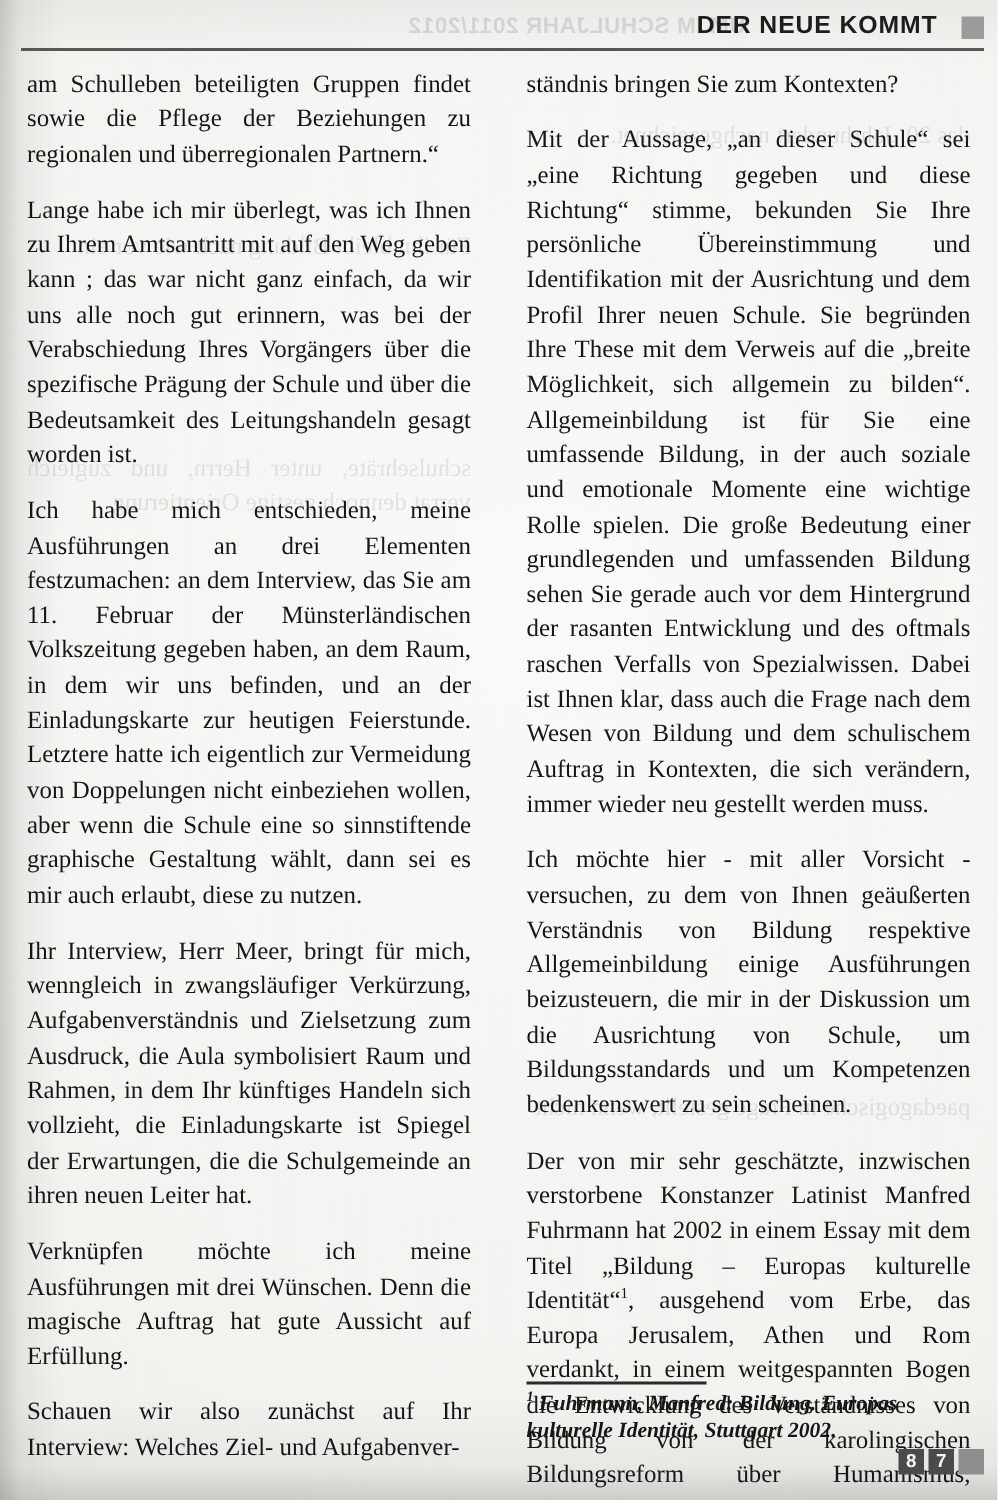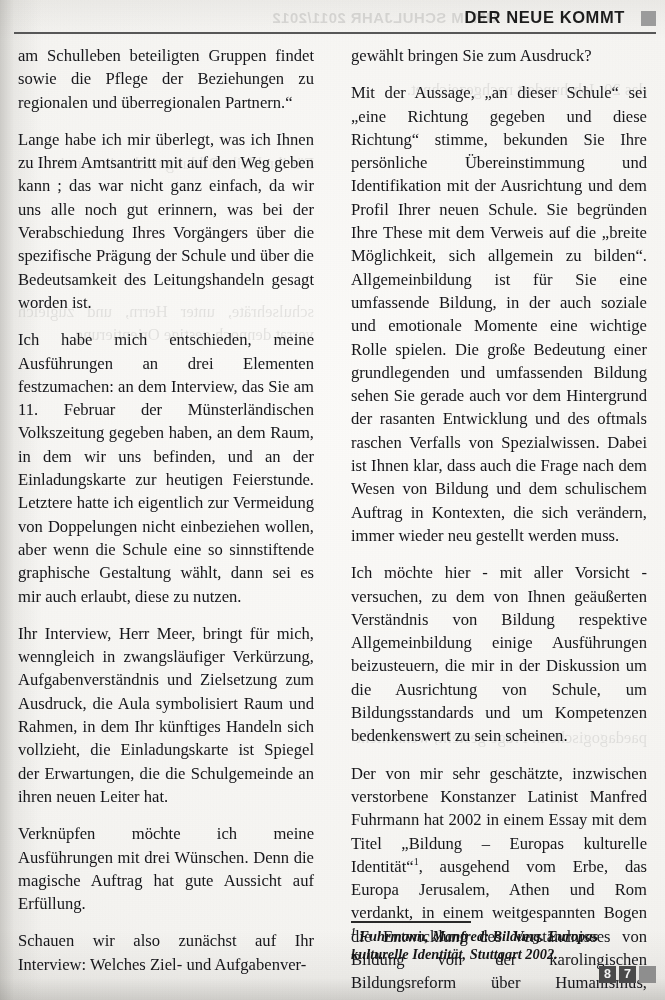--- a/index.html
+++ b/index.html
@@ -220,21 +220,21 @@
     <div class="col left">
       <p>am Schulleben beteiligten Gruppen findet sowie die Pflege der Beziehungen zu regionalen und überregionalen Partnern.“</p>
       <p>Lange habe ich mir überlegt, was ich Ihnen zu Ihrem Amtsantritt mit auf den Weg geben kann ; das war nicht ganz einfach, da wir uns alle noch gut erinnern, was bei der Verabschiedung Ihres Vorgängers über die spezifische Prägung der Schule und über die Bedeutsamkeit des Leitungshandeln gesagt worden ist.</p>
       <p>Ich habe mich entschieden, meine Ausführungen an drei Elementen festzumachen: an dem Interview, das Sie am 11. Februar der Münsterländischen Volkszeitung gegeben haben, an dem Raum, in dem wir uns befinden, und an der Einladungskarte zur heutigen Feierstunde. Letztere hatte ich eigentlich zur Vermeidung von Doppelungen nicht einbeziehen wollen, aber wenn die Schule eine so sinnstiftende graphische Gestaltung wählt, dann sei es mir auch erlaubt, diese zu nutzen.</p>
       <p>Ihr Interview, Herr Meer, bringt für mich, wenngleich in zwangsläufiger Verkürzung, Aufgabenverständnis und Zielsetzung zum Ausdruck, die Aula symbolisiert Raum und Rahmen, in dem Ihr künftiges Handeln sich vollzieht, die Einladungskarte ist Spiegel der Erwartungen, die die Schulgemeinde an ihren neuen Leiter hat.</p>
       <p>Verknüpfen möchte ich meine Ausführungen mit drei Wünschen. Denn die magische Auftrag hat gute Aussicht auf Erfüllung.</p>
       <p>Schauen wir also zunächst auf Ihr Interview: Welches Ziel- und Aufgabenver-</p>
     </div>
 
     <div class="col right">
-      <p>gewählt bringen Sie zum Ausdruck?</p>
+      <p>ständnis bringen Sie zum Kontexten?</p>
       <p>Mit der Aussage, „an dieser Schule“ sei „eine Richtung gegeben und diese Richtung“ stimme, bekunden Sie Ihre persönliche Übereinstimmung und Identifikation mit der Ausrichtung und dem Profil Ihrer neuen Schule. Sie begründen Ihre These mit dem Verweis auf die „breite Möglichkeit, sich allgemein zu bilden“. Allgemeinbildung ist für Sie eine umfassende Bildung, in der auch soziale und emotionale Momente eine wichtige Rolle spielen. Die große Bedeutung einer grundlegenden und umfassenden Bildung sehen Sie gerade auch vor dem Hintergrund der rasanten Entwicklung und des oftmals raschen Verfalls von Spezialwissen. Dabei ist Ihnen klar, dass auch die Frage nach dem Wesen von Bildung und dem schulischem Auftrag in Kontexten, die sich verändern, immer wieder neu gestellt werden muss.</p>
       <p>Ich möchte hier - mit aller Vorsicht - versuchen, zu dem von Ihnen geäußerten Verständnis von Bildung respektive Allgemeinbildung einige Ausführungen beizusteuern, die mir in der Diskussion um die Ausrichtung von Schule, um Bildungsstandards und um Kompetenzen bedenkenswert zu sein scheinen.</p>
       <p><span>Der von mir sehr geschätzte, inzwischen verstorbene Konstanzer Latinist Manfred Fuhrmann hat 2002 in einem Essay mit dem Titel „Bildung – Europas kulturelle Identität“</span><sup class="fn">1</sup><span>, ausgehend vom Erbe, das Europa Jerusalem, Athen und Rom verdankt, in einem weitgespannten Bogen die Entwicklung des Verständnisses von Bildung von der karolingischen Bildungsreform über Humanismus, Reformation, Neuhu-</span></p>
     </div>
 
   </div>
 
   <div id="footnote">
     <div class="fn-rule"></div>
     <div class="fn-text"><sup>1</sup> <span>Fuhrmann, Manfred: Bildung. Europas kulturelle Identität, Stuttgart 2002.</span></div>

